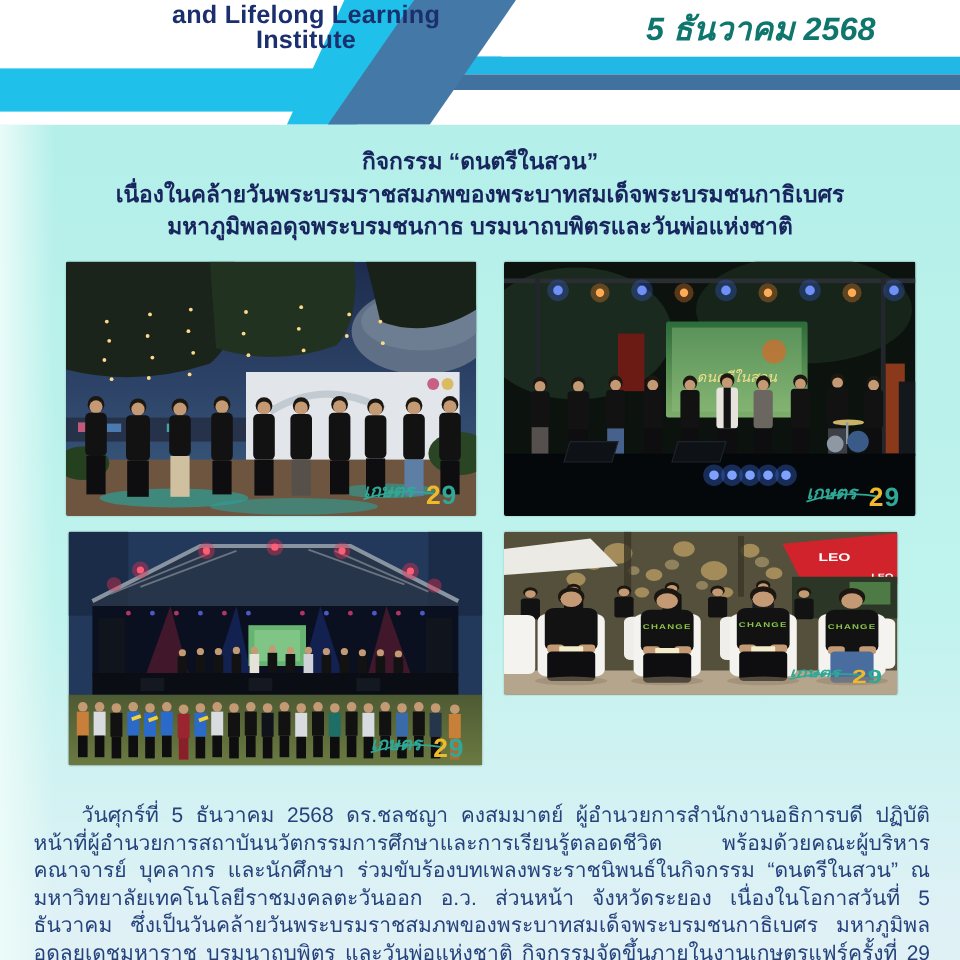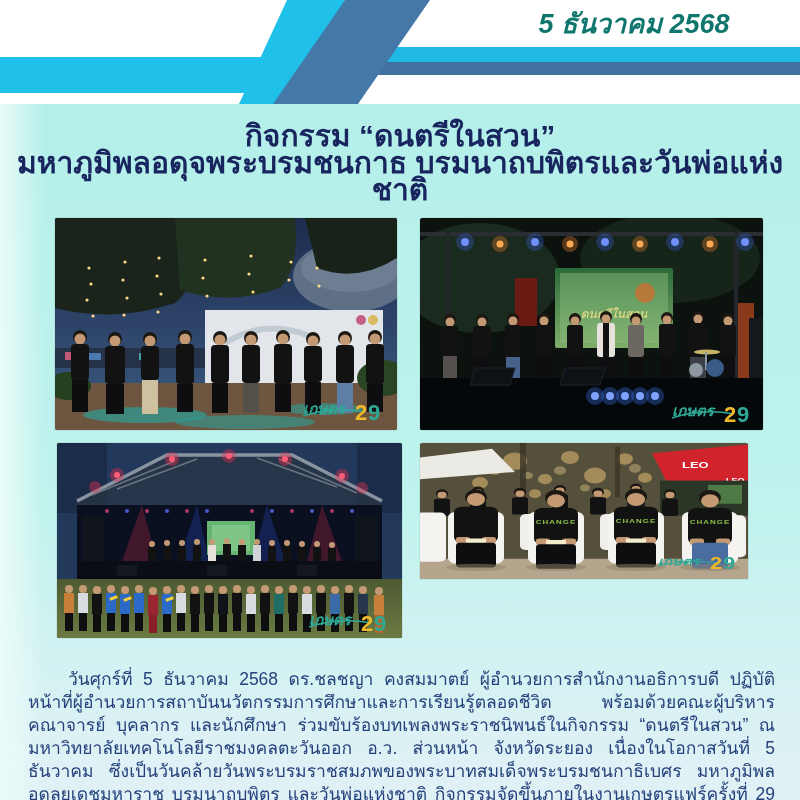--- a/index.html
+++ b/index.html
@@ -12,21 +12,21 @@
     color:#1b2f6e;font-weight:800;font-size:21px;line-height:21px;letter-spacing:.2px;}
   .date-badge{position:absolute;top:7px;left:454px;width:360px;text-align:center;
     color:#0f766e;font-weight:800;font-size:27px;line-height:34px;font-style:italic;}
 
   
   #content{position:absolute;top:104px;left:0;width:800px;height:696px;
     background-image:linear-gradient(90deg, rgba(236,252,249,.95) 0, rgba(236,252,249,0) 45px),
       linear-gradient(180deg,#b4efe9 0%,#c0f3ed 58%,#e0f1f6 96%);}
 
   .title-block{position:absolute;top:18px;left:10px;width:780px;text-align:center;
-    color:#18255e;font-weight:800;font-size:30px;line-height:27px;}
+    color:#18255e;font-weight:800;font-size:19px;line-height:27px;}
 
   .photo{position:absolute;border-radius:2px;overflow:hidden;box-shadow:0 0 0 1px rgba(0,0,0,.06);}
   .photo svg{display:block;width:100%;height:100%;}
   #photo-1{left:55px;top:114px;width:342px;height:212px;}
   #photo-2{left:420px;top:114px;width:343px;height:212px;}
   #photo-3{left:57px;top:339px;width:345px;height:195px;}
   #photo-4{left:420px;top:339px;width:328px;height:136px;}
 
   .body-par{position:absolute;top:546px;left:28px;width:747px;
     color:#25427c;font-size:17.5px;line-height:23px;text-align:justify;text-indent:40px;
@@ -50,27 +50,32 @@
     <rect width="800" height="104" fill="#ffffff"></rect>
     <rect x="340" y="47" width="460" height="15" fill="#22b8e6"></rect>
     <rect x="340" y="62" width="460" height="13" fill="#40719f"></rect>
     <rect x="0" y="57" width="262" height="36" fill="#1fc0ea"></rect>
     <polygon points="287,0 345,0 297,104 239,104" fill="#1fc0ea"></polygon>
     <polygon points="345,0 430,0 358,104 273,104" fill="#4478a6"></polygon>
     <polygon points="430,0 800,0 800,47 418,47" fill="#ffffff"></polygon>
     <polygon points="399,75 800,75 800,104 380,104" fill="#ffffff"></polygon>
   </svg>
 
+  <div class="logo-text">
+    <div>and Lifelong Learning</div>
+    <div>Institute</div>
+  </div>
 
   <div class="date-badge">5 ธันวาคม 2568</div>
 
   <div id="content">
 
     <div class="title-block">
       <div>กิจกรรม “ดนตรีในสวน”</div>
+      <div>เนื่องในคล้ายวันพระบรมราชสมภพของพระบาทสมเด็จพระบรมชนกาธิเบศร</div>
       <div>มหาภูมิพลอดุจพระบรมชนกาธ บรมนาถบพิตรและวันพ่อแห่งชาติ</div>
     </div>
 
     <div class="photo" id="photo-1" title="กลุ่มผู้บริหารและบุคลากรสวมเสื้อดำยืนเรียงแถวกลางแจ้งยามค่ำ ใต้ต้นไม้ประดับไฟ">
       <svg viewBox="0 0 342 212" preserveAspectRatio="none">
         <defs>
           <linearGradient id="p1sky" x1="0" y1="0" x2="0" y2="1">
             <stop offset="0" stop-color="#1d2c4e"></stop>
               <stop offset="1" stop-color="#3d5c82"></stop>
           </linearGradient>

